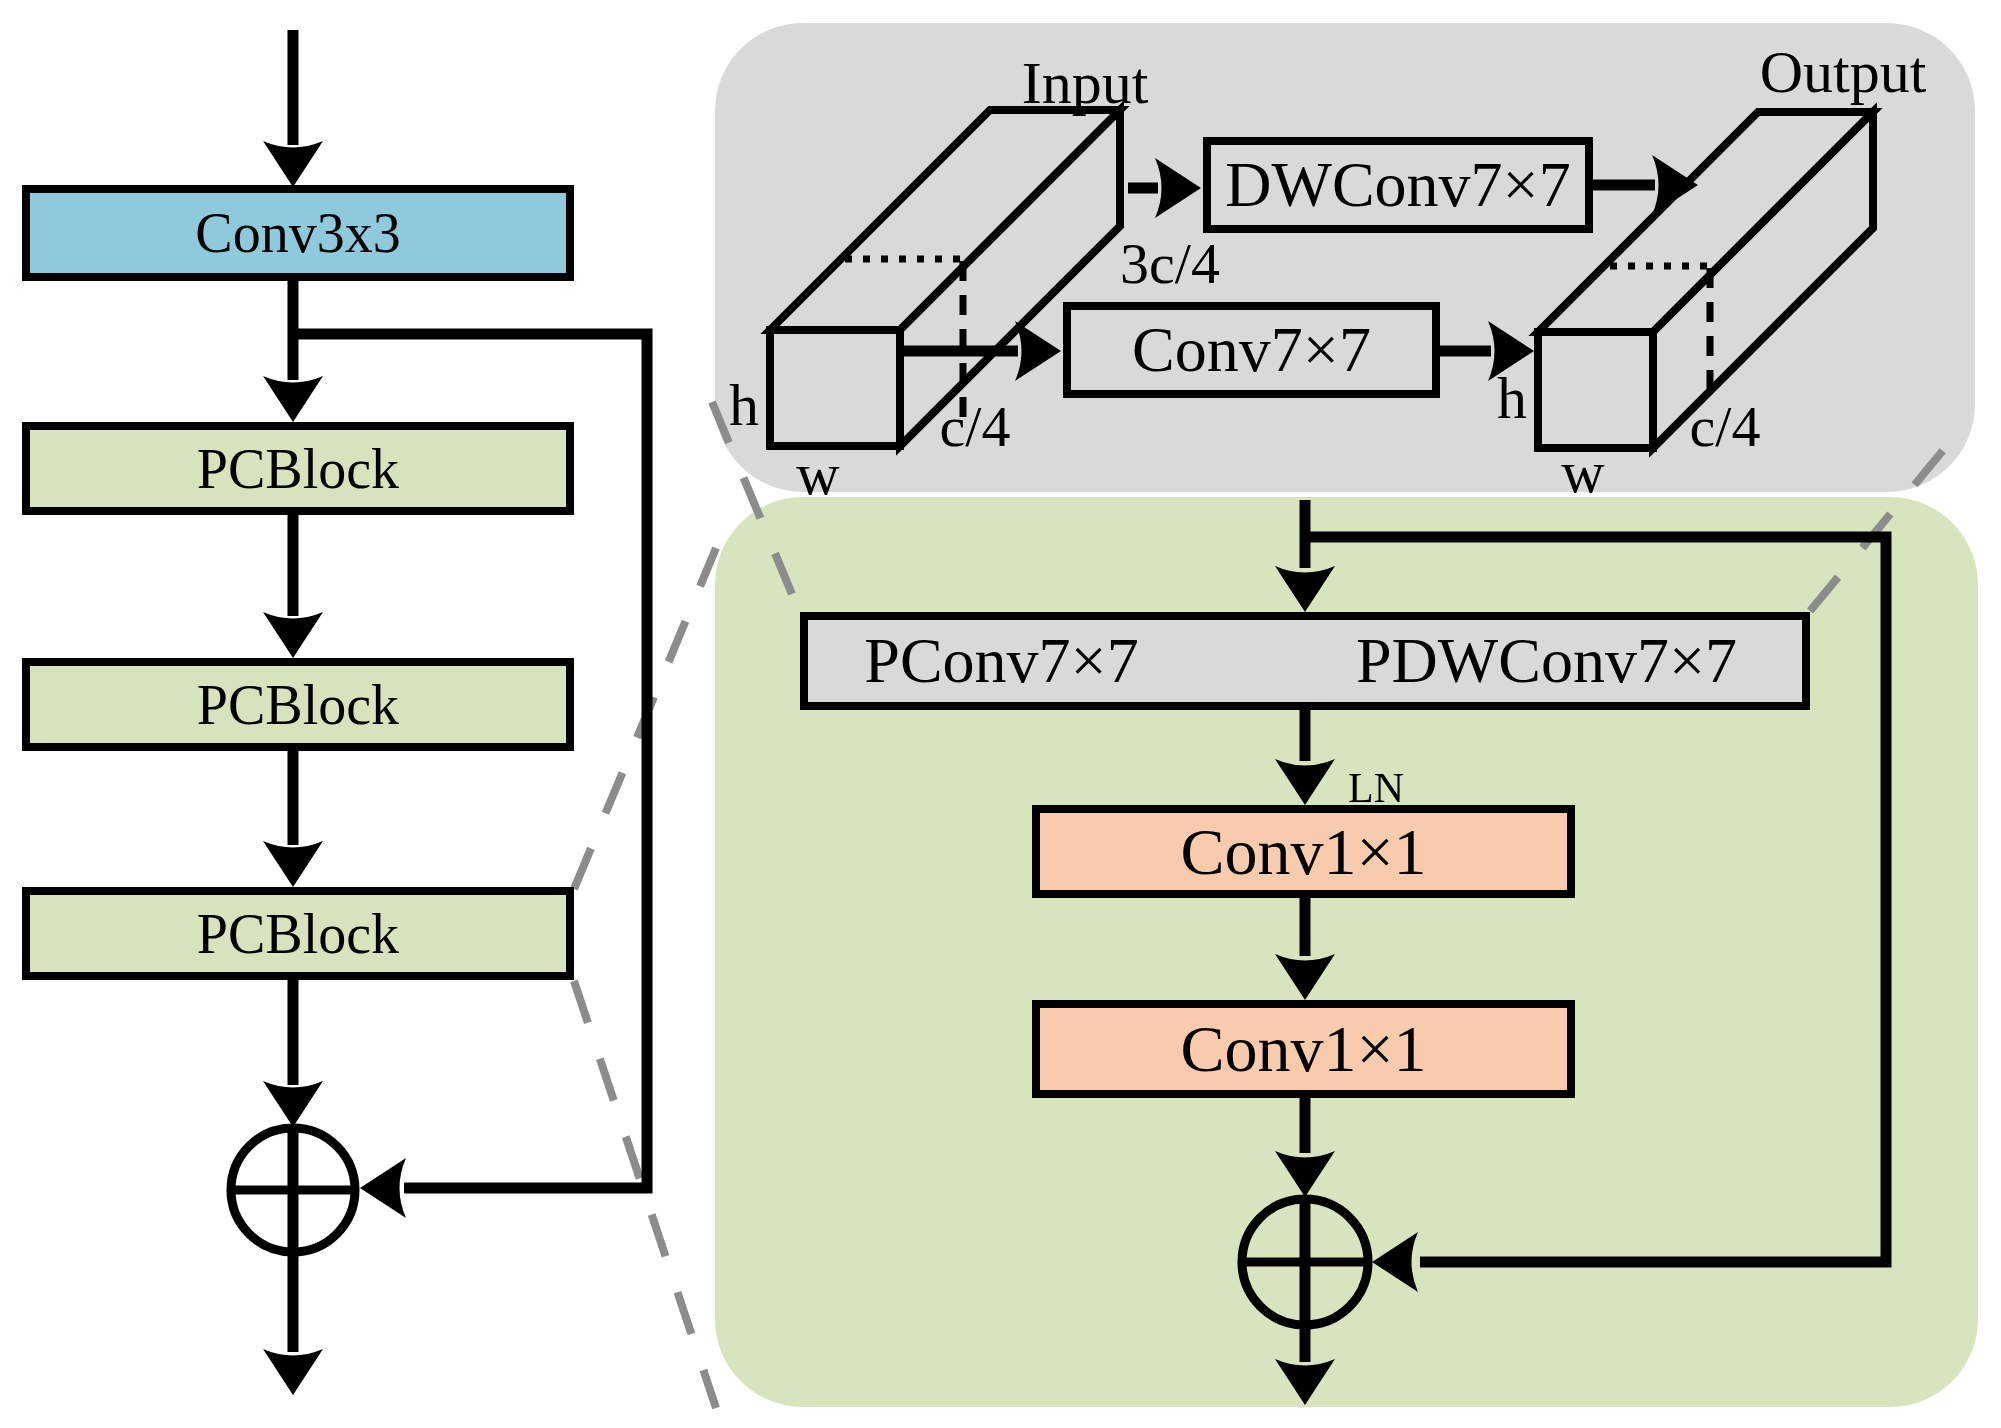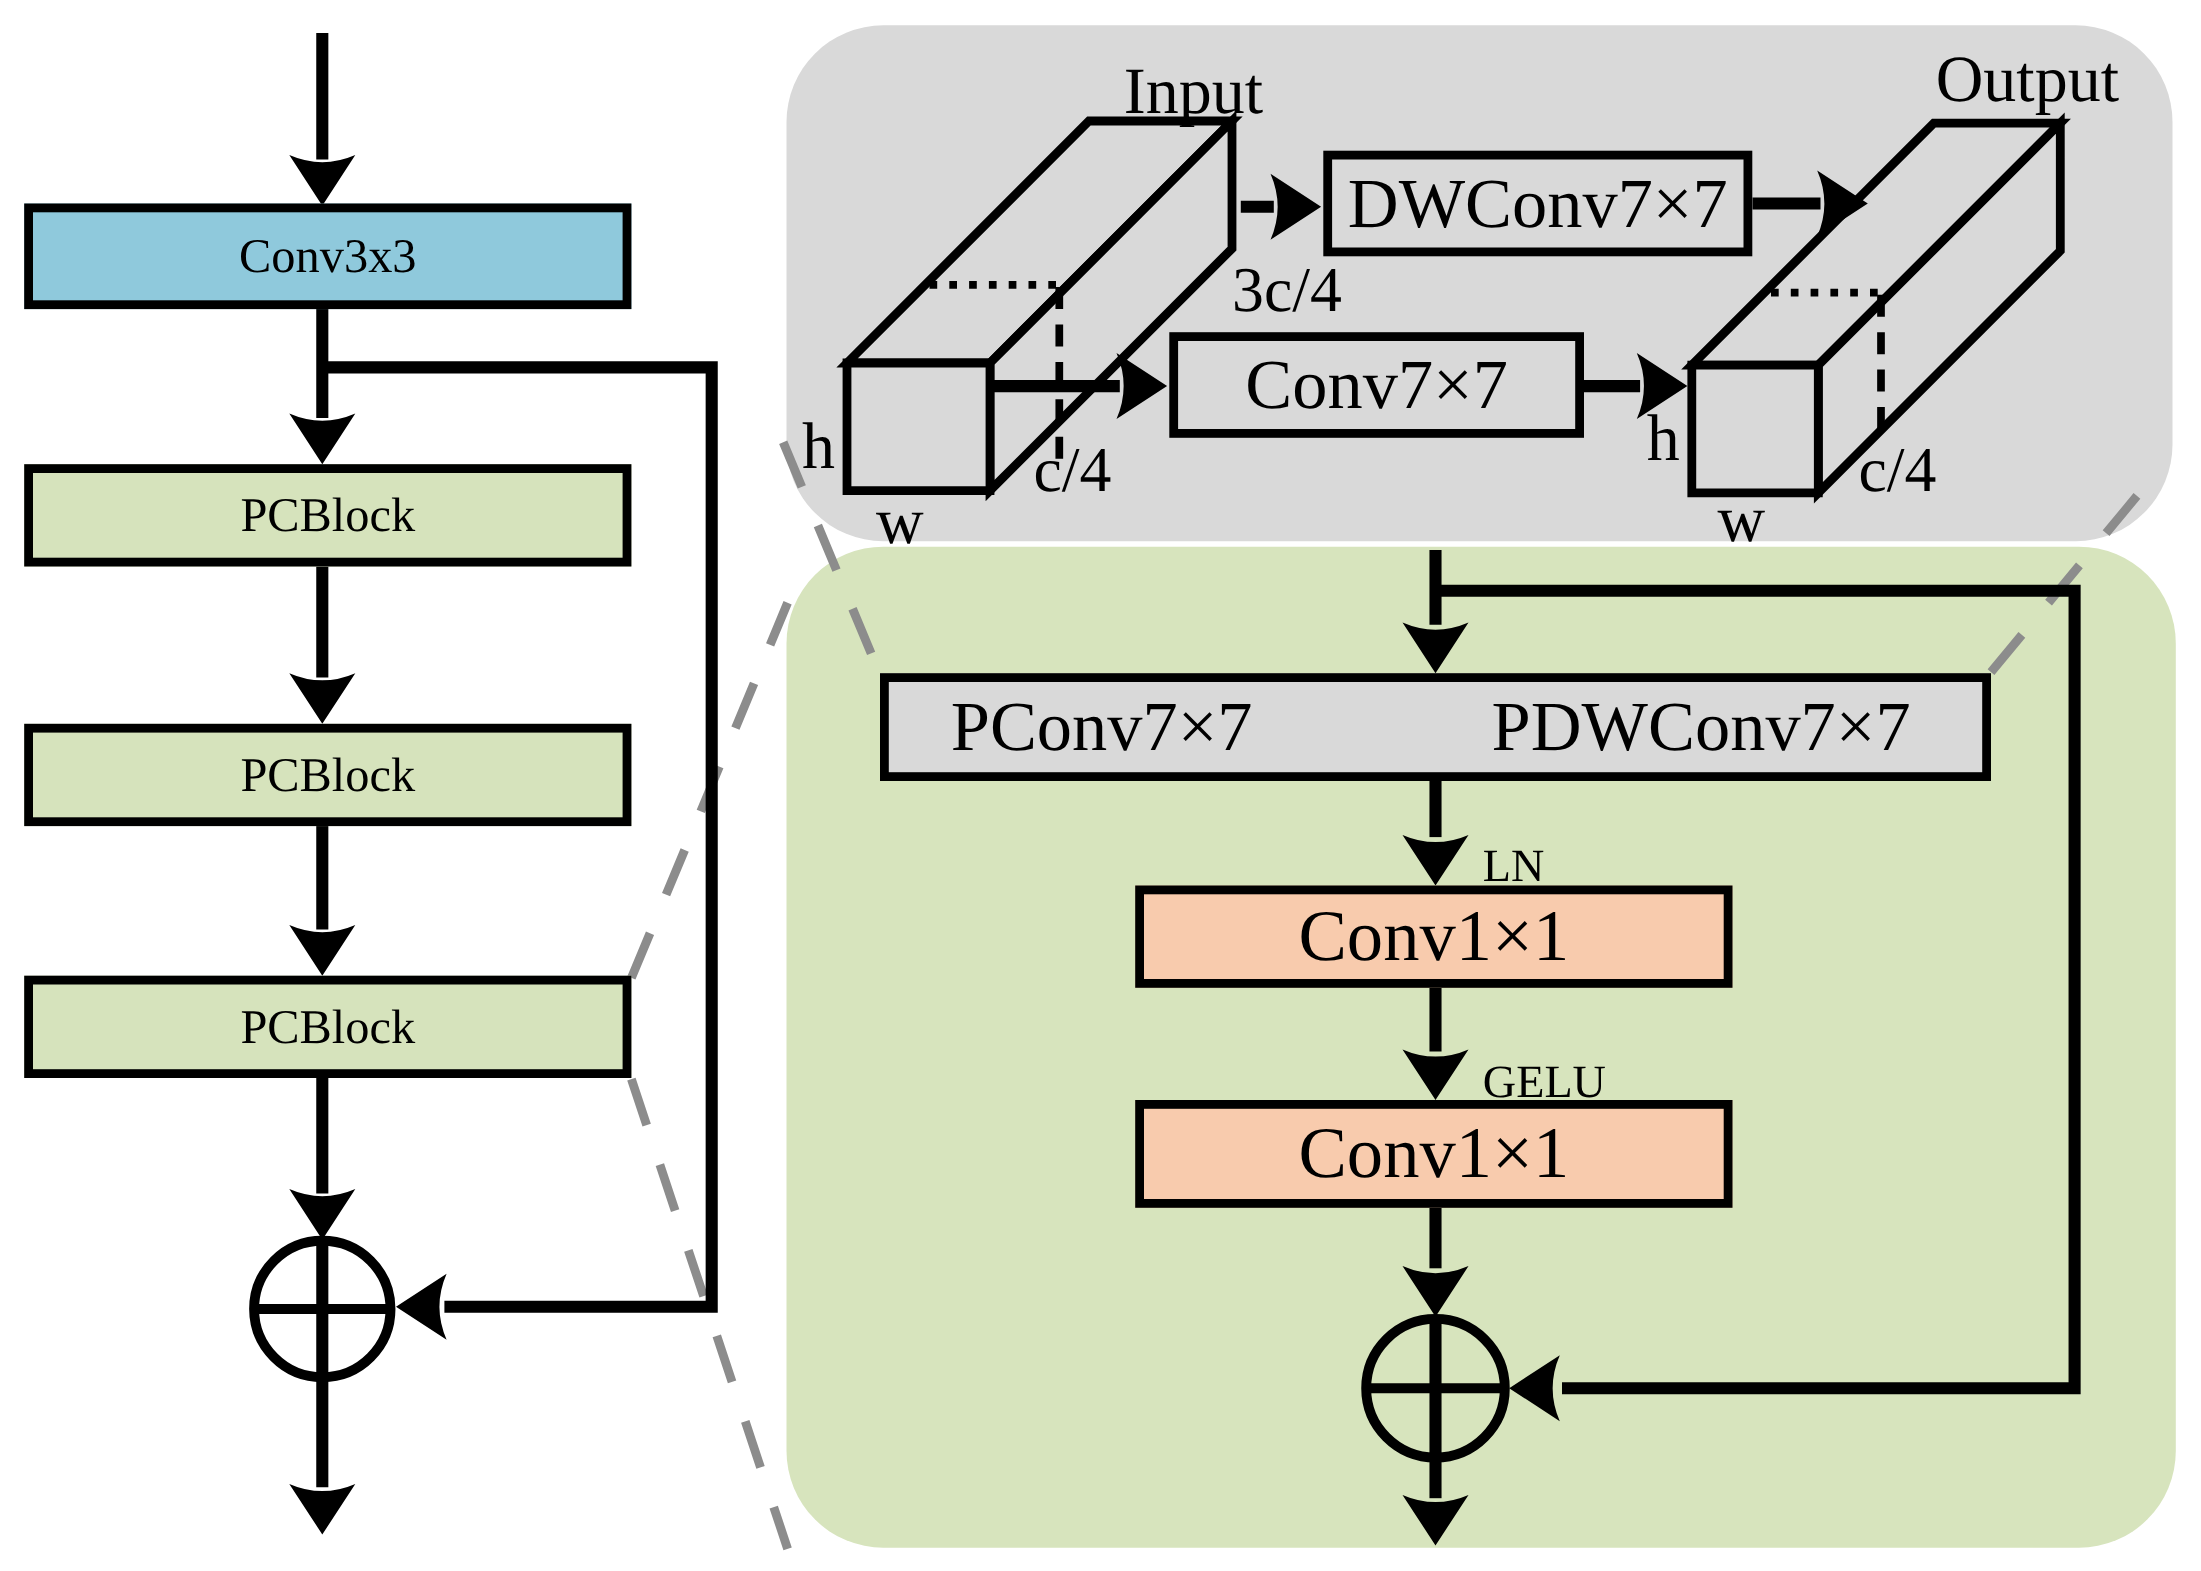--- a/index.html
+++ b/index.html
@@ -19,21 +19,21 @@
     font-family:"Liberation Serif","DejaVu Serif",serif;
     color:#000;
   }
   .panel{position:absolute;border-radius:88px;}
   #gray-panel{left:715px;top:23px;width:1260px;height:469px;background:var(--panel-gray);}
   #green-panel{left:715px;top:497px;width:1263px;height:910px;background:var(--panel-green);}
   svg.layer{position:absolute;left:0;top:0;}
   .box{
     position:absolute;border:8px solid #000;box-sizing:border-box;
     display:flex;align-items:center;justify-content:center;
-    font-size:44px;line-height:1;white-space:nowrap;
+    font-size:56px;line-height:1;white-space:nowrap;
   }
   .box.rightbox{font-size:64px;}
   .box.orange{background:var(--orange-fill);font-size:66px;}
   .blue{background:var(--conv3x3-fill);}
   .greenbox{background:var(--green-fill);}
   .graybox{background:var(--panel-gray);}
   .lbl{
     position:absolute;transform:translate(-50%,-50%);
     font-size:60px;line-height:1;white-space:nowrap;
   }
@@ -175,15 +175,14 @@
   <div class="lbl" style="left:1843px;top:72px;font-family:Liberation Serif, serif;">Output</div>
   <div class="lbl frac" style="left:1170px;top:264px;">3c/4</div>
   <div class="lbl" style="left:744px;top:405px;">h</div>
   <div class="lbl" style="left:818px;top:474px;">w</div>
   <div class="lbl frac" style="left:975px;top:427px;">c/4</div>
   <div class="lbl" style="left:1512px;top:398px;">h</div>
   <div class="lbl" style="left:1583px;top:472px;">w</div>
   <div class="lbl frac" style="left:1725px;top:427px;">c/4</div>
 
   <div class="lbl side" style="left:1348px;top:756px;">LN</div>
-  <div class="lbl side" style="left:1348px;top:952px;">GELU</div>
 
 </div>
 
 </body></html>

